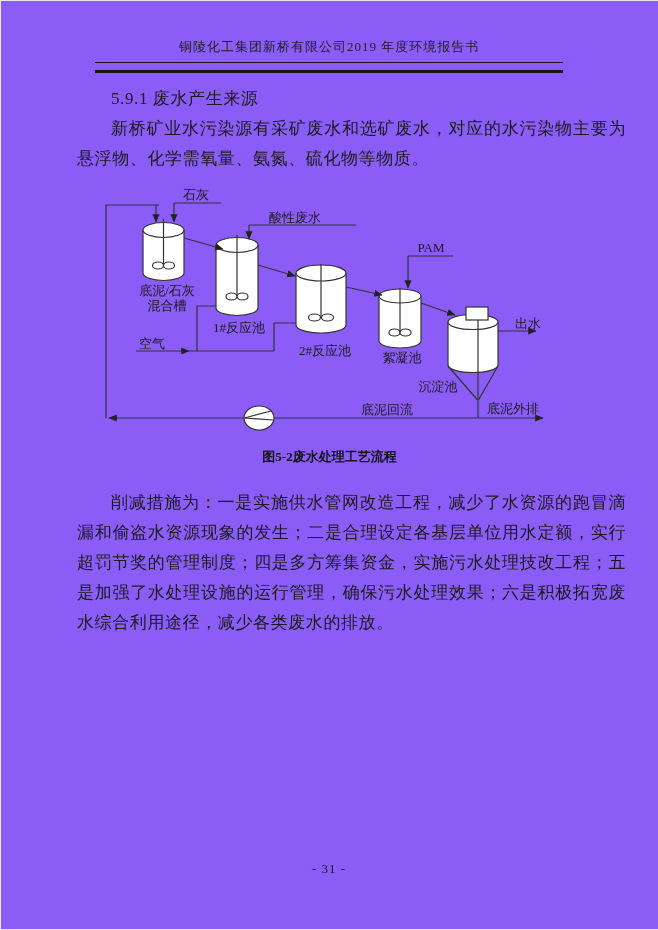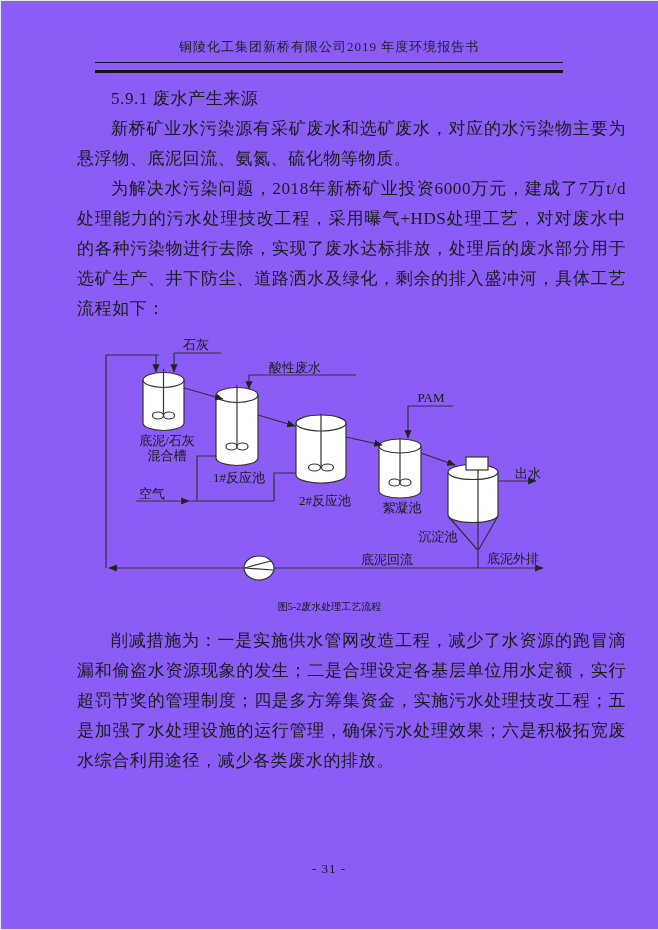--- a/index.html
+++ b/index.html
@@ -29,43 +29,42 @@
   }
   .heading,.para{
     font-size:17px;line-height:30px;letter-spacing:0.6px;
     padding-left:14px;margin:0;color:#1b1b1b;font-family:Liberation Serif, serif;
   }
   .heading{text-indent:2em;}
   .para{text-align:justify;text-indent:2em;}
   .figure{margin:4px 0 0 0;}
   .figure svg{display:block;}
   .fig-caption{
-    font-size:10px;line-height:30px;font-weight:normal;
-    text-align:center;margin:0 30px 4px 0;color:#141414;
+    font-size:13px;line-height:30px;font-weight:bold;
+    text-align:center;margin:0 30px 16px 0;color:#141414;
   }
   .page-number{
     position:absolute;top:861px;left:0;width:658px;
     text-align:center;font-size:13px;letter-spacing:1px;color:#15151f;
   }
   .dlabel{font-family:"Liberation Serif","DejaVu Serif",serif;font-size:13px;fill:#1b1b1b;}
 </style>
 </head>
 <body>
 
 <div class="page">
 
   <div class="doc-header">铜陵化工集团新桥有限公司2019 年度环境报告书</div>
   <div class="header-rule"></div>
 
   <div class="content">
 
     <p class="heading">5.9.1 废水产生来源</p>
-    <p class="para">新桥矿业水污染源有采矿废水和选矿废水，对应的水污染物主要为悬浮物、底泥回流、氨氮、硫化物等物质。</p>
+    <p class="para">新桥矿业水污染源有采矿废水和选矿废水，对应的水污染物主要为悬浮物、化学需氧量、氨氮、硫化物等物质。</p>
 
-    <p class="para">为解决水污染问题，2018年新桥矿业投资6000万元，建成了7万t/d处理能力的污水处理技改工程，采用曝气+HDS处理工艺，对对废水中的各种污染物进行去除，实现了废水达标排放，处理后的废水部分用于选矿生产、井下防尘、道路洒水及绿化，剩余的排入盛冲河，具体工艺流程如下：</p>
 
     <div class="figure">
       <svg width="532" height="264" viewBox="0 0 532 264">
         <defs>
           <marker id="ah" markerWidth="8" markerHeight="8" refX="6.5" refY="3" orient="auto">
             <path d="M0,0 L7,3 L0,6 Z" fill="#222"></path>
           </marker>
         </defs>
 
         <g stroke="#333" fill="#fff" stroke-width="1.2">

